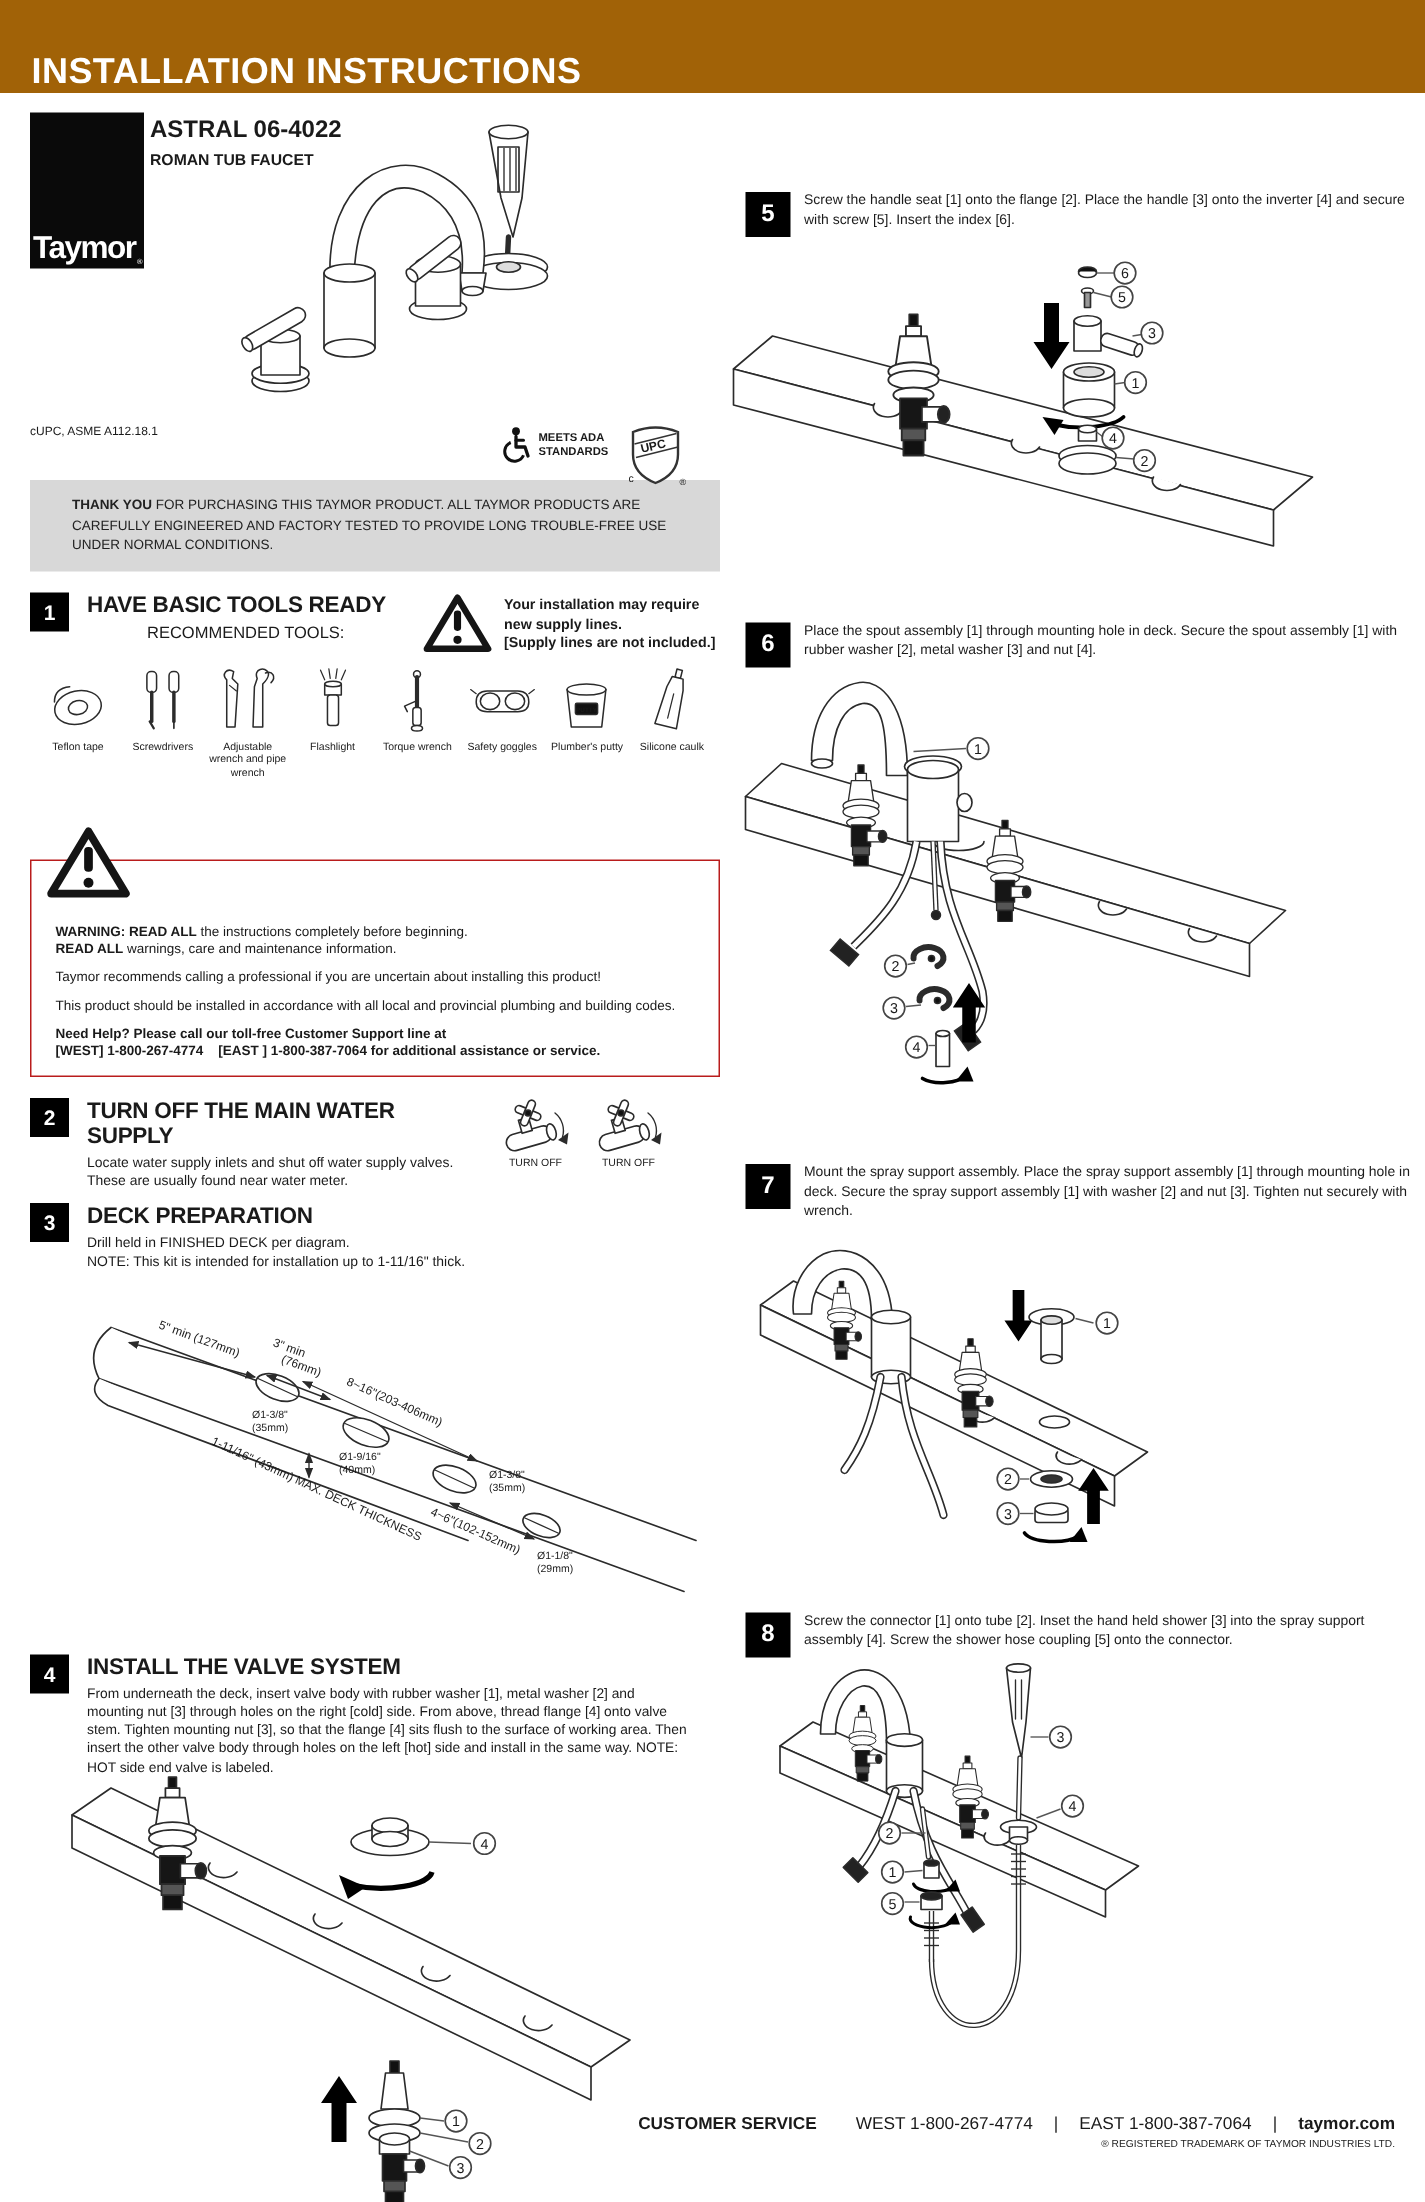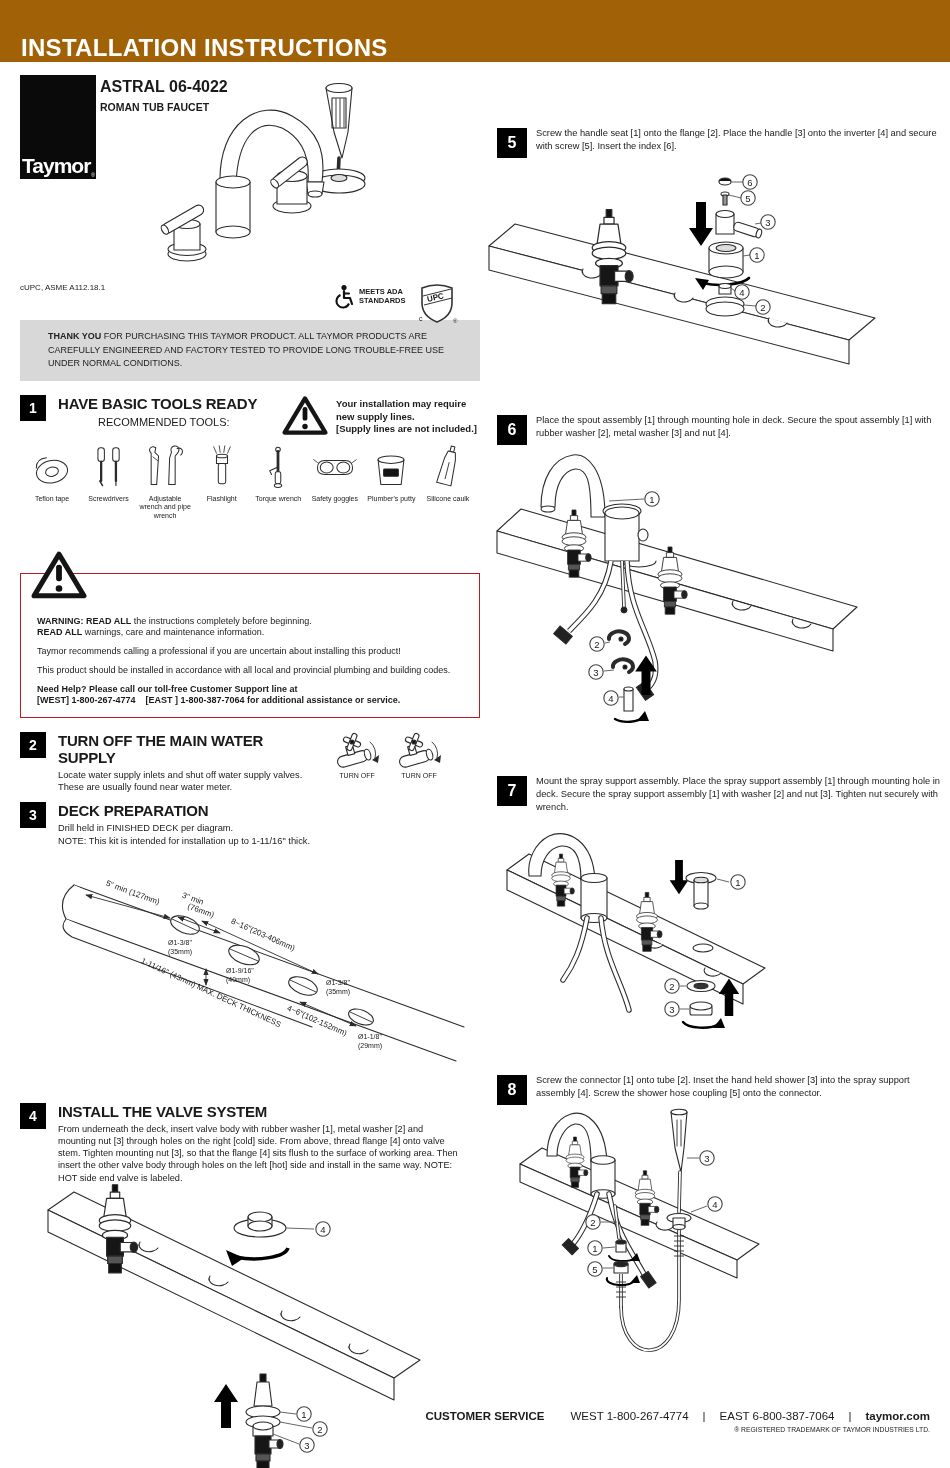--- a/index.html
+++ b/index.html
@@ -830,18 +830,18 @@
         <text x="98" y="164.5">5</text>
       </g>
   </svg>
 </div>
 
 <div class="footer">
   <div class="footer-row">
     <span class="svc">CUSTOMER SERVICE</span>
     <span>WEST 1-800-267-4774</span>
     <span>|</span>
-    <span>EAST 6-800-387-7064</span>
+    <span>EAST 1-800-387-7064</span>
     <span>|</span>
     <span class="site">taymor.com</span>
   </div>
   <div class="trademark">® REGISTERED TRADEMARK OF TAYMOR INDUSTRIES LTD.</div>
 </div>
 
 </body></html>

